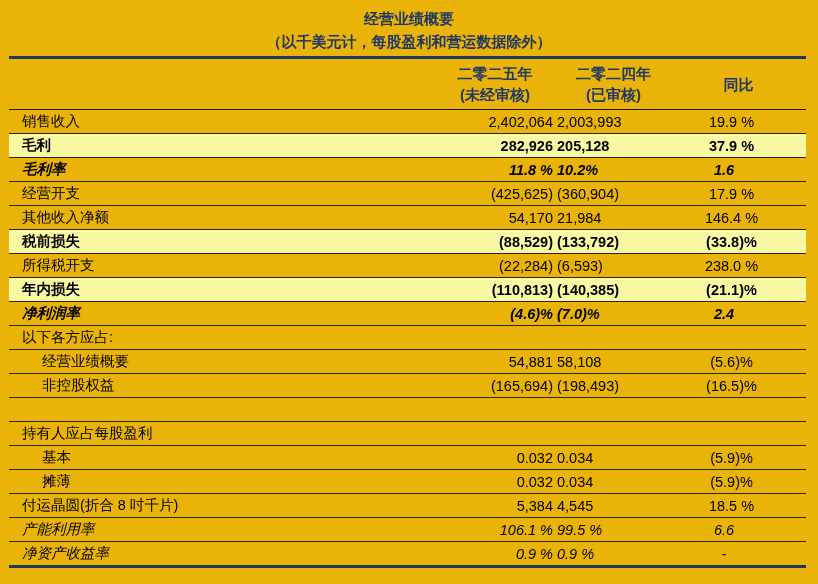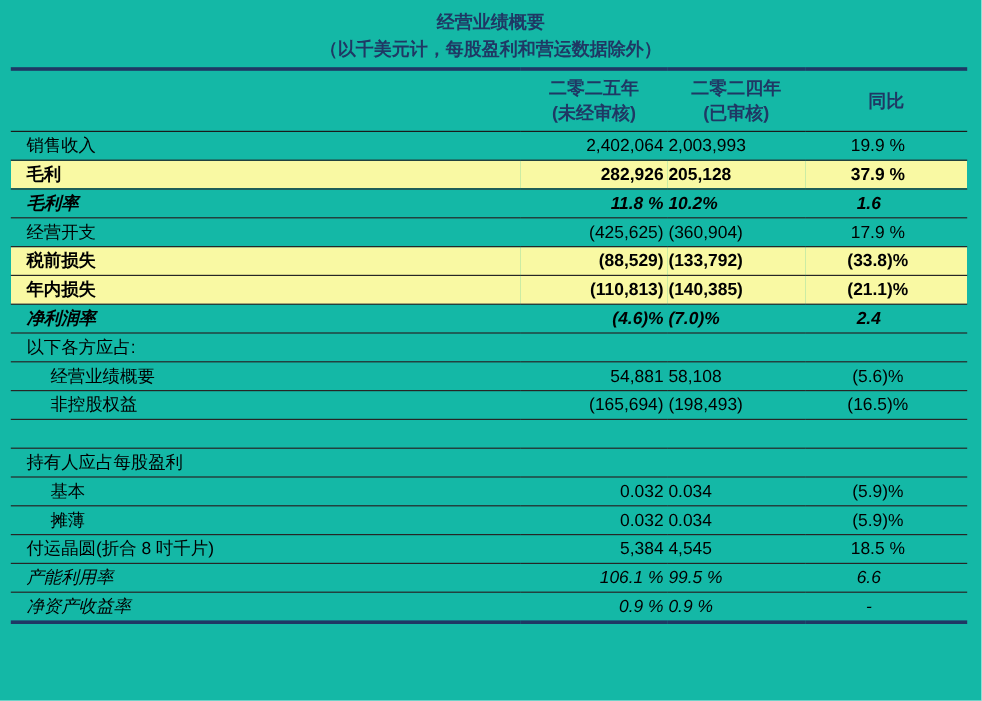--- a/index.html
+++ b/index.html
@@ -1,18 +1,18 @@
 <!DOCTYPE html>
 <html><head>
 <meta charset="utf-8">
 <style>
   html, body { margin: 0; padding: 0; background: #ffffff; }
   .page {
     width: 818px; height: 584px;
-    background: #14b8a6;
+    background: #eab308;
     font-family: "Liberation Sans", "DejaVu Sans", sans-serif;
     color: #000000;
     overflow: hidden;
     position: relative;
   }
   .title-block { text-align: center; padding-top: 7px; }
   .title-block .title,
   .title-block .subtitle {
     color: #1F3864;
     font-weight: bold;
@@ -116,26 +116,38 @@
           <td class="c-v1">11.8 %</td>
           <td class="c-v2">10.2%</td>
           <td class="c-yoy plain">1.6</td>
         </tr>
         <tr class="row-normal">
           <td class="c-label">经营开支</td>
           <td class="c-v1">(425,625)</td>
           <td class="c-v2">(360,904)</td>
           <td class="c-yoy">17.9 %</td>
         </tr>
+        <tr class="row-normal">
+          <td class="c-label">其他收入净额</td>
+          <td class="c-v1">54,170</td>
+          <td class="c-v2">21,984</td>
+          <td class="c-yoy">146.4 %</td>
+        </tr>
         <tr class="row-bold row-highlight">
           <td class="c-label">税前损失</td>
           <td class="c-v1">(88,529)</td>
           <td class="c-v2">(133,792)</td>
           <td class="c-yoy">(33.8)%</td>
         </tr>
+        <tr class="row-normal">
+          <td class="c-label">所得税开支</td>
+          <td class="c-v1">(22,284)</td>
+          <td class="c-v2">(6,593)</td>
+          <td class="c-yoy">238.0 %</td>
+        </tr>
         <tr class="row-bold row-highlight">
           <td class="c-label">年内损失</td>
           <td class="c-v1">(110,813)</td>
           <td class="c-v2">(140,385)</td>
           <td class="c-yoy">(21.1)%</td>
         </tr>
         <tr class="row-bold-italic">
           <td class="c-label">净利润率</td>
           <td class="c-v1">(4.6)%</td>
           <td class="c-v2">(7.0)%</td>

